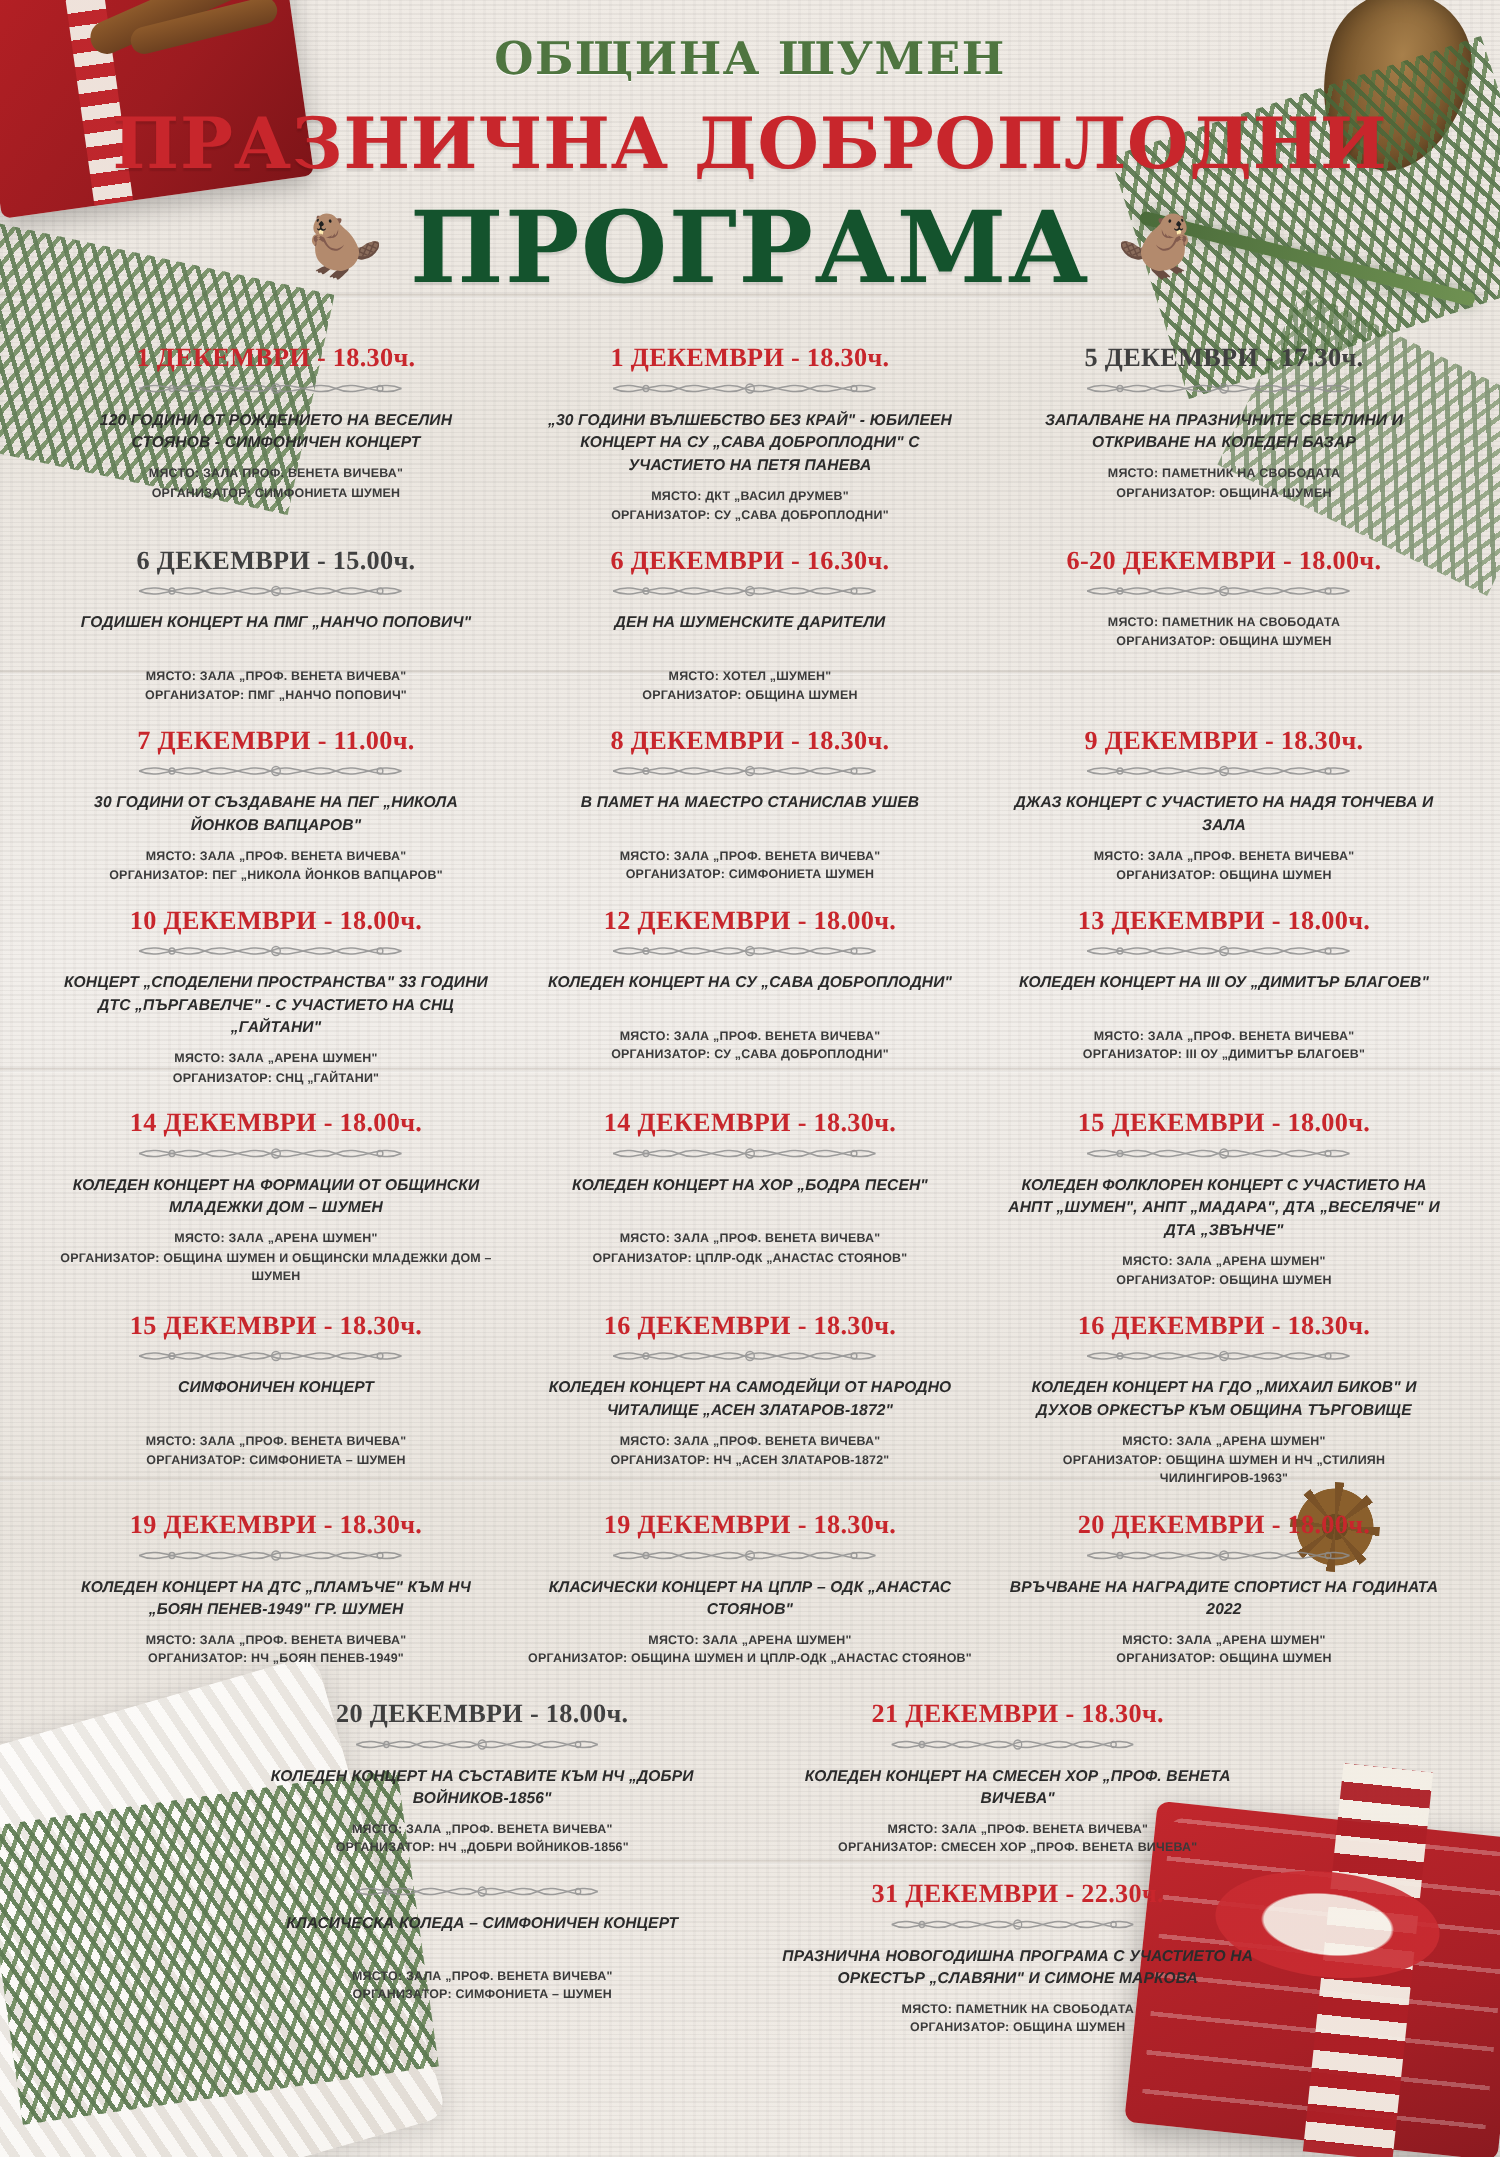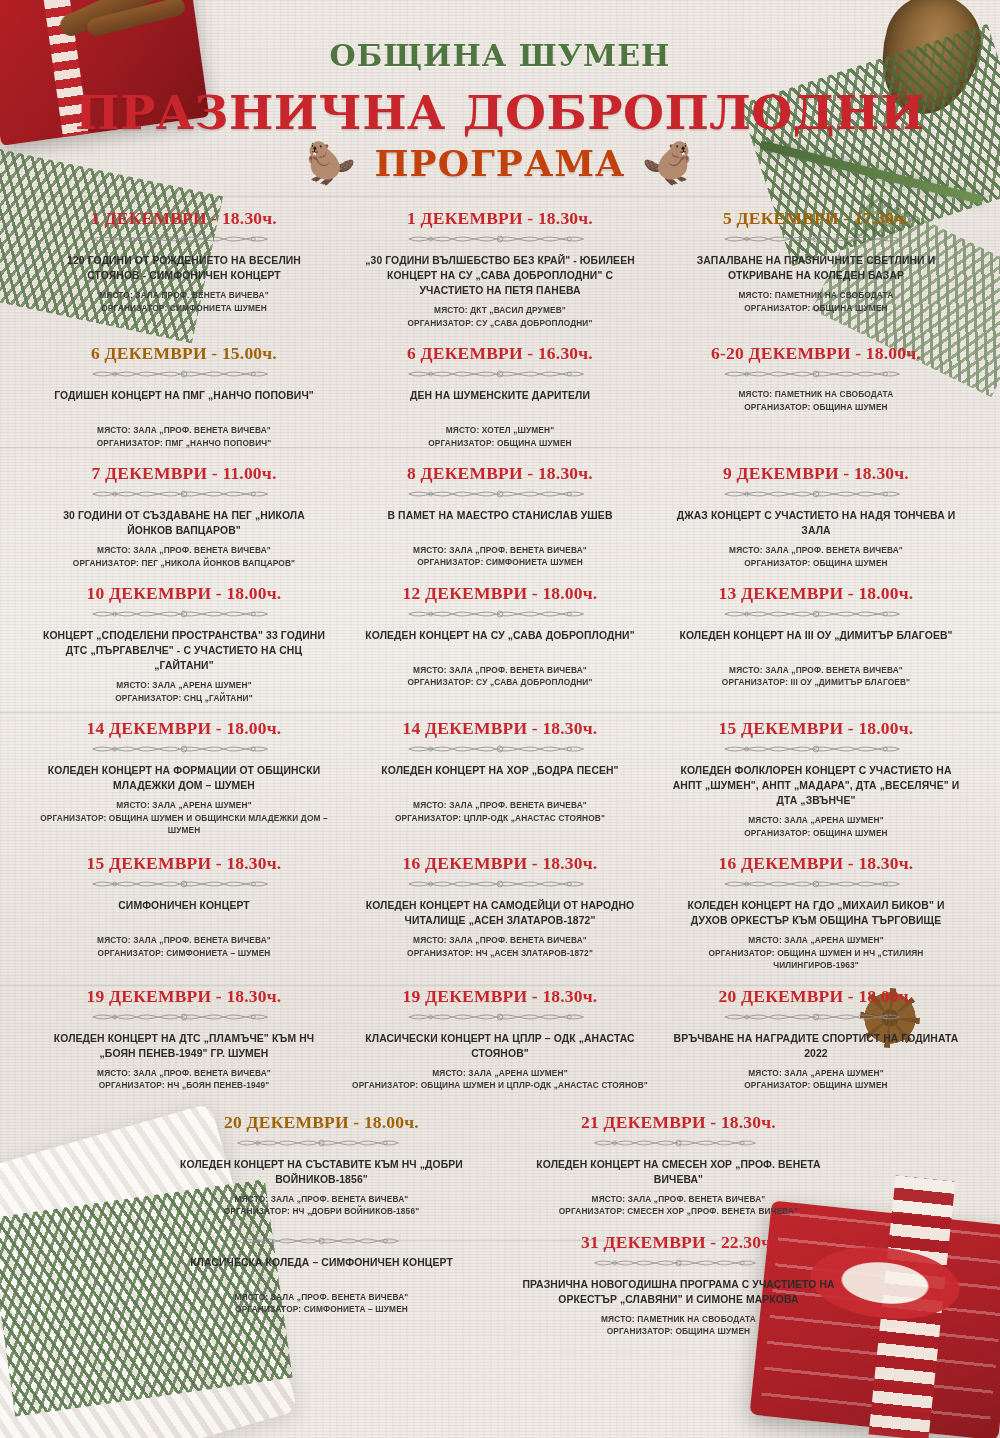--- a/index.html
+++ b/index.html
@@ -131,21 +131,21 @@
         #7a5227 225deg 237deg, rgba(0,0,0,0) 237deg 270deg,
         #7a5227 270deg 282deg, rgba(0,0,0,0) 282deg 315deg,
         #7a5227 315deg 327deg, rgba(0,0,0,0) 327deg 360deg);
     border-radius: 50%;
   }
 
   
   .header {
     position: relative;
     text-align: center;
-    padding-top: 38px;
+    padding-top: 22px;
     z-index: 5;
   }
   .muni {
     font-family: "DejaVu Serif", serif;
     font-weight: bold;
     font-size: 30px;
     letter-spacing: 1px;
     color: #4f7540;
     text-shadow: 0 1px 0 rgba(255,255,255,.8);
   }
@@ -161,22 +161,22 @@
   .title2row {
     display: flex;
     align-items: center;
     justify-content: center;
     gap: 18px;
     margin-top: 2px;
   }
   .title2 {
     font-family: "DejaVu Serif", serif;
     font-weight: bold;
-    font-size: 36px;
-    color: #c2410c;
+    font-size: 66px;
+    color: #14532d;
     letter-spacing: 1px;
     text-shadow: 0 2px 1px rgba(0,0,0,.10);
   }
   .deer { color: #5f8a46; font-size: 40px; line-height: 1; }
   .deer.flip { transform: scaleX(-1); }
 
   
   .grid {
     position: relative;
     z-index: 4;
@@ -192,39 +192,40 @@
     text-align: center;
   }
   .ev-date {
     font-family: Liberation Serif, serif;
     font-weight: bold;
     font-size: 17.5px;
     letter-spacing: .2px;
     margin-bottom: 2px;
   }
   .ev-date.red { color: #c8262c; }
-  .ev-date.green { color: #a16207; }
+  .ev-date.green { color: #404040; }
 
   .flourish {
     height: 16px;
     margin: 1px auto 6px;
     width: 190px;
     opacity: .85;
   }
   .flourish svg { display: block; width: 100%; height: 16px; }
 
   .ev-title {
     font-size: 10.4px;
     line-height: 1.45;
     color: #2b2b2b;
     font-weight: bold;
     letter-spacing: .1px;
     margin-bottom: 6px;
     padding: 0 4px;
     min-height: 30px;
+    font-style: italic;
   }
   .ev-meta {
     font-size: 8.3px;
     line-height: 1.5;
     color: #3a3a3a;
     letter-spacing: .15px;
     font-weight: bold;
   }
 
   

